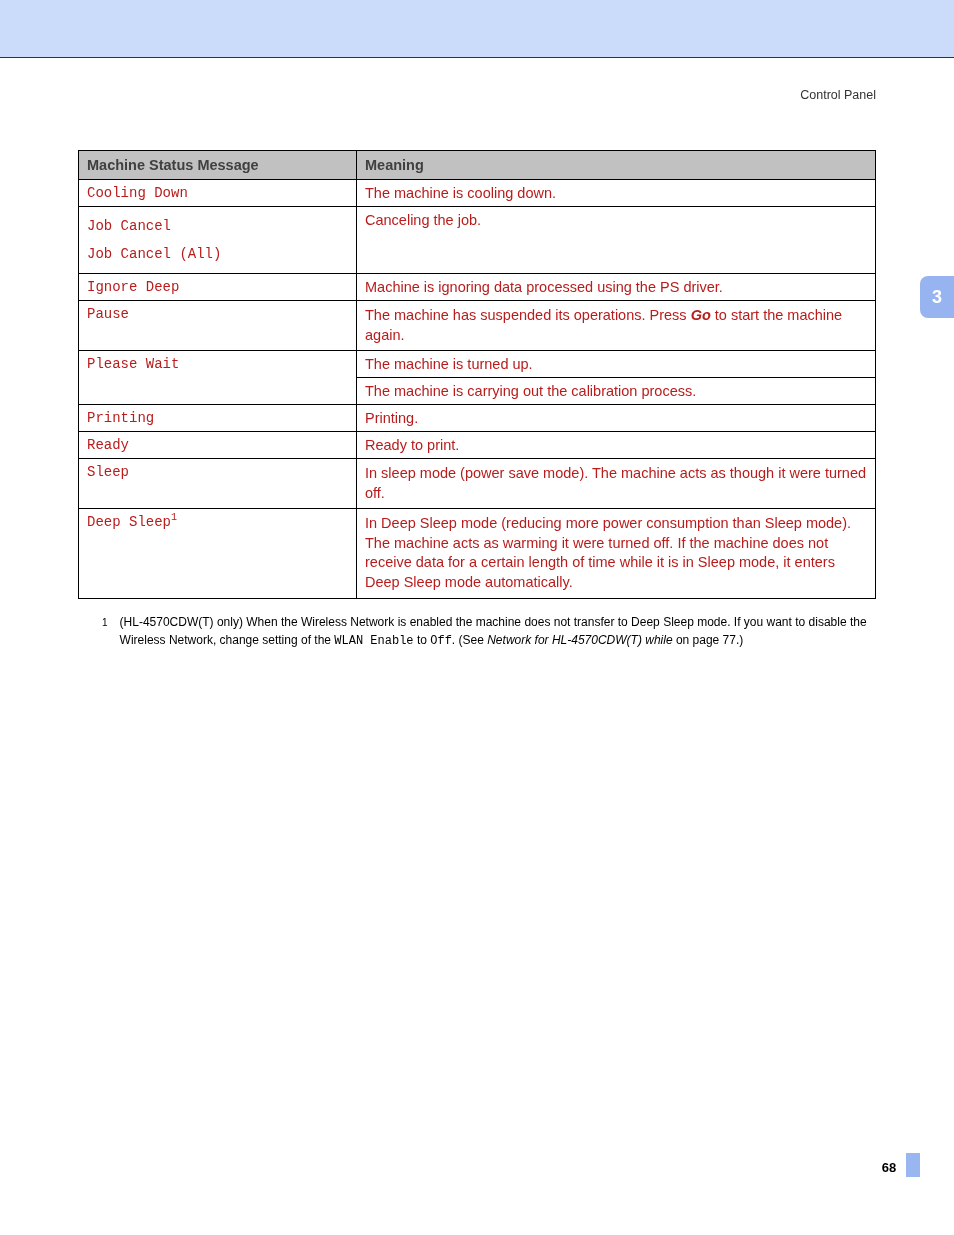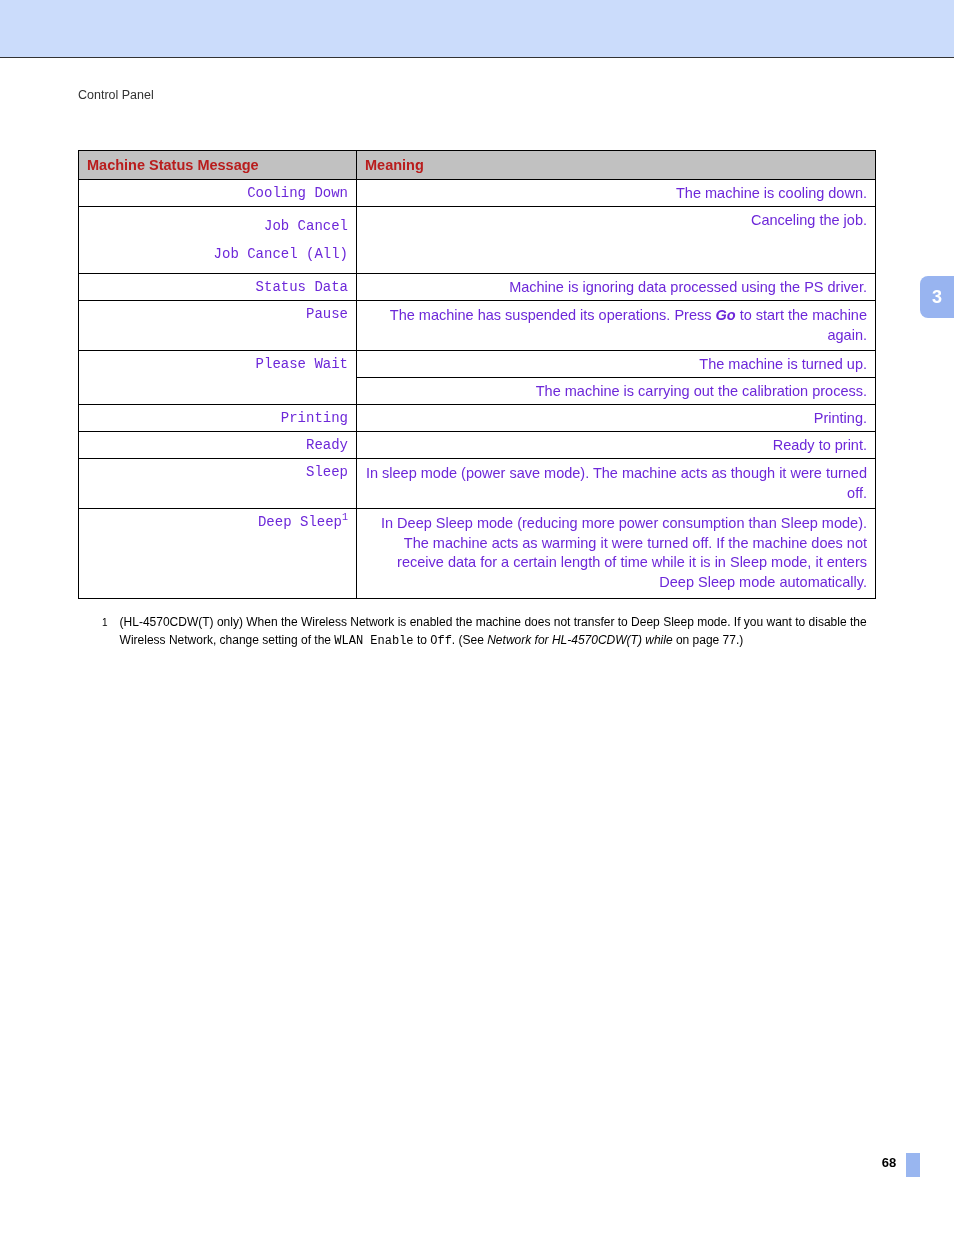--- a/index.html
+++ b/index.html
@@ -20,20 +20,21 @@
       background: #cbdcfb;
       border-bottom: 1px solid #333;
     }
     .content {
       padding: 30px 78px 0 78px;
     }
     .breadcrumb {
       font-size: 12.5px;
       color: #333;
       margin-bottom: 48px;
+      text-align: right;
     }
     .section-title {
       font-size: 17px;
       font-weight: bold;
       color: #000;
       margin-bottom: 12px;
     }
     .intro-text {
       font-size: 15px;
       color: #000;
@@ -43,31 +44,30 @@
       width: 100%;
       border-collapse: collapse;
       font-size: 14.5px;
     }
     table.status-table th {
       background: #c1c1c1;
       text-align: left;
       font-weight: bold;
       padding: 6px 8px;
       border: 1px solid #000;
-      color: #b91c1c;
+      color: #404040;
     }
     table.status-table th:first-child {
       width: 278px;
     }
     table.status-table td {
       padding: 5px 8px;
       border: 1px solid #000;
       vertical-align: top;
-      color: #6d28d9;
-      text-align: right;
+      color: #b91c1c;
     }
     .mono {
       font-family: "Courier New", Courier, monospace;
       font-size: 14px;
     }
     .multi-line {
       line-height: 1.35;
     }
     .footnote-block {
       display: flex;
@@ -115,21 +115,21 @@
       font-size: 18px;
       font-weight: bold;
     }
     .page-number-box {
       position: absolute;
       right: 48px;
       bottom: 60px;
       width: 34px;
       height: 20px;
       display: flex;
-      align-items: flex-start;
+      align-items: flex-end;
       justify-content: center;
       font-size: 13px;
       font-weight: bold;
       color: #000;
     }
     .page-number-side {
       position: absolute;
       right: 34px;
       bottom: 58px;
       width: 14px;
@@ -169,21 +169,21 @@
       </tr>
       <tr>
         <td class="mono" rowspan="2" style="line-height:2;">
           <span>Job Cancel</span><br>
           <span>Job Cancel (All)</span>
         </td>
         <td rowspan="2">Canceling the job.</td>
       </tr>
       <tr></tr>
       <tr>
-        <td class="mono">Status Data</td>
+        <td class="mono">Ignore Deep</td>
         <td>Machine is ignoring data processed using the PS driver.</td>
       </tr>
       <tr>
         <td class="mono">Pause</td>
         <td class="multi-line">
           <span>The machine has suspended its operations. Press </span><span class="bold-inline">Go</span><span> to start the machine again.</span>
         </td>
       </tr>
       <tr>
         <td class="mono" rowspan="2">Please Wait</td>

